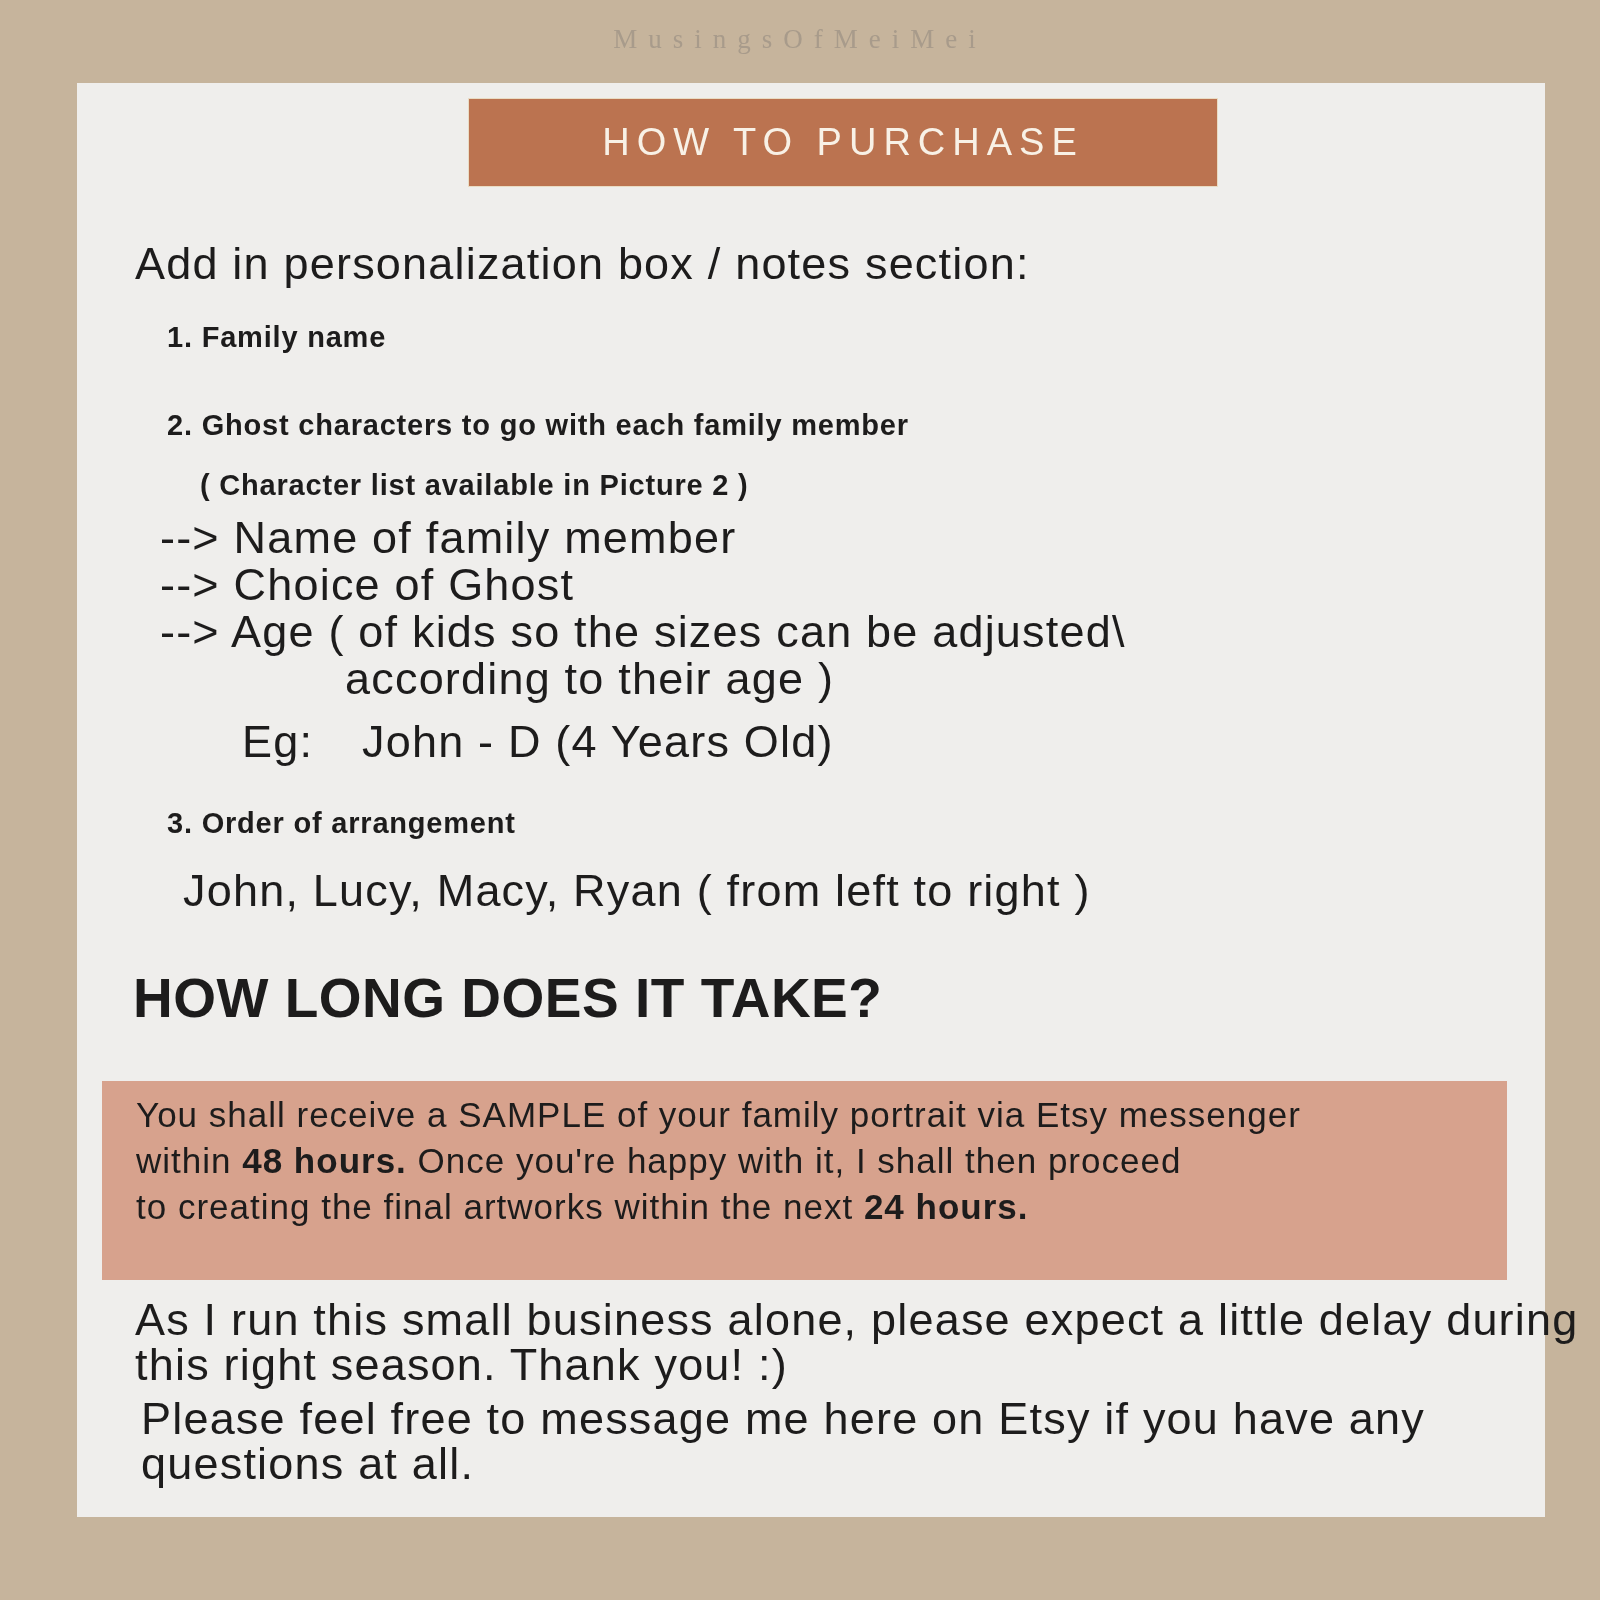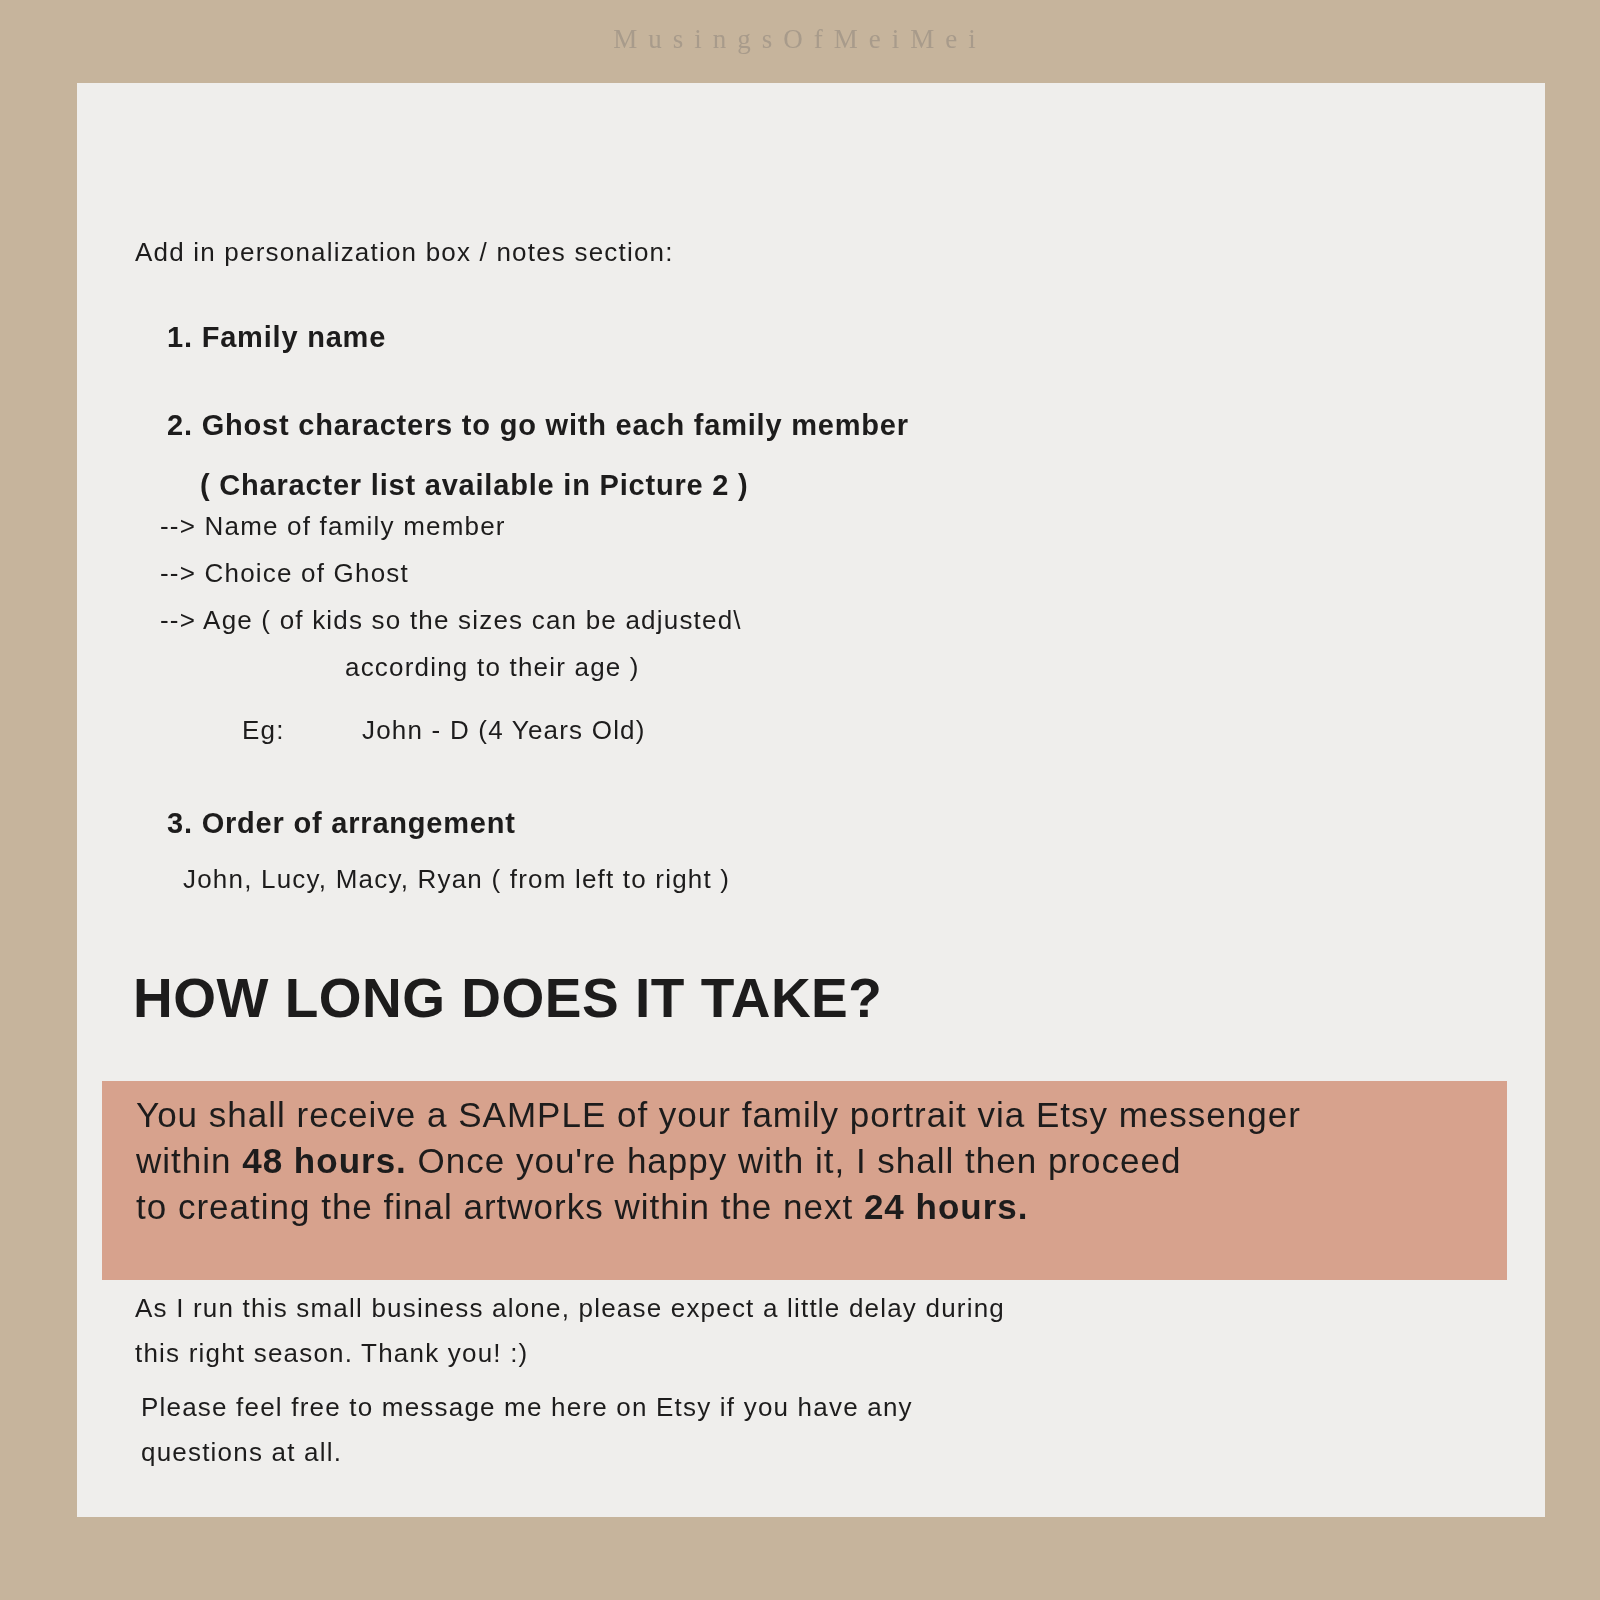--- a/index.html
+++ b/index.html
@@ -39,21 +39,21 @@
   }
   .banner span {
     color: var(--header-text, #f8f1e6);
     font-size: 38px;
     letter-spacing: 7px;
     white-space: nowrap;
   }
   .txt {
     position: absolute;
     color: var(--body-text, #1d1c1c);
-    font-size: 26px;
+    font-size: 45px;
     letter-spacing: 1.2px;
     white-space: nowrap;
     line-height: 1.2;
   }
   .bold { font-weight: 700; font-size: 29px; letter-spacing: 0.8px; margin-left: 32px; }
   .big-heading {
     position: absolute;
     left: 133px; top: 966px;
     font-weight: 700;
     font-size: 55px;
@@ -80,20 +80,23 @@
 </style>
 </head>
 <body>
 
 <div class="canvas">
 
   <div class="watermark">MusingsOfMeiMei</div>
 
   <div class="panel"></div>
 
+  <div class="banner">
+    <span>HOW TO PURCHASE</span>
+  </div>
 
   <div class="txt" style="left:135px; top:237px;">Add in personalization box / notes section:</div>
 
   <div class="txt bold" style="left:135px; top:320px;">1. Family name</div>
 
   <div class="txt bold" style="left:135px; top:408px;">2. Ghost characters to go with each family member</div>
   <div class="txt bold" style="left:168px; top:468px;">( Character list available in Picture 2 )</div>
 
   <div class="txt" style="left:160px; top:511px;">--&gt; Name of family member</div>
   <div class="txt" style="left:160px; top:558px;">--&gt; Choice of Ghost</div>

